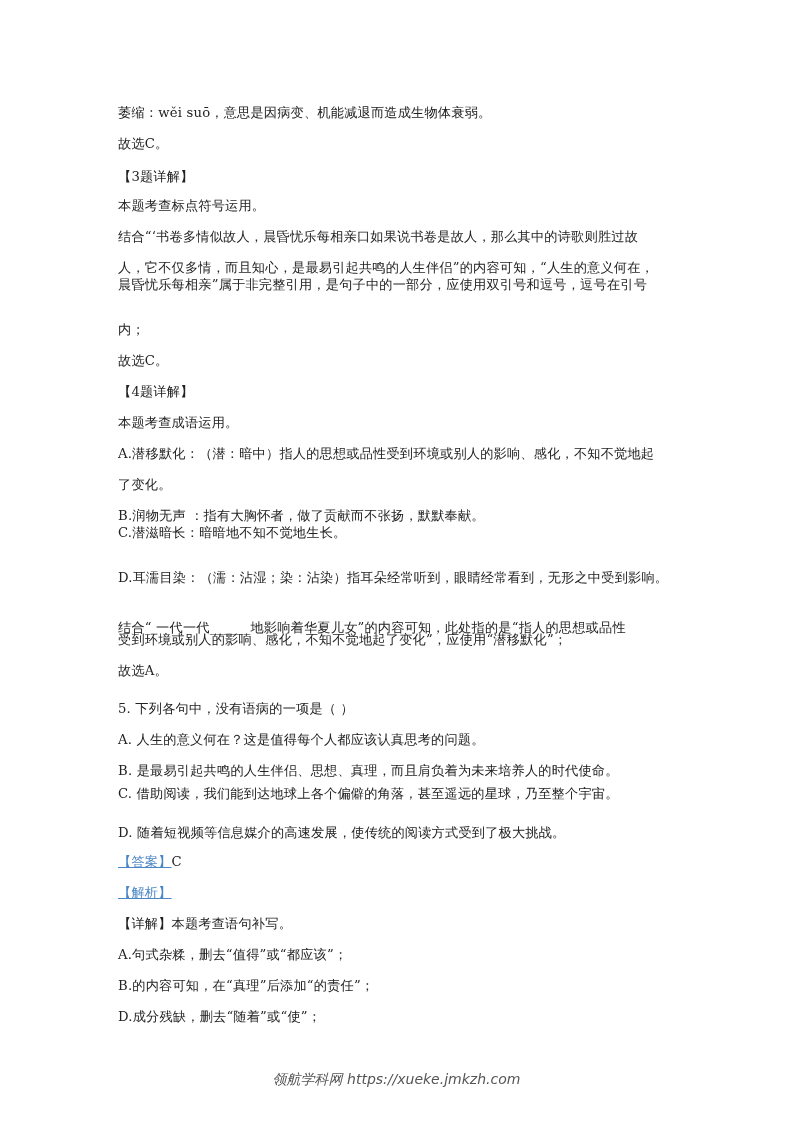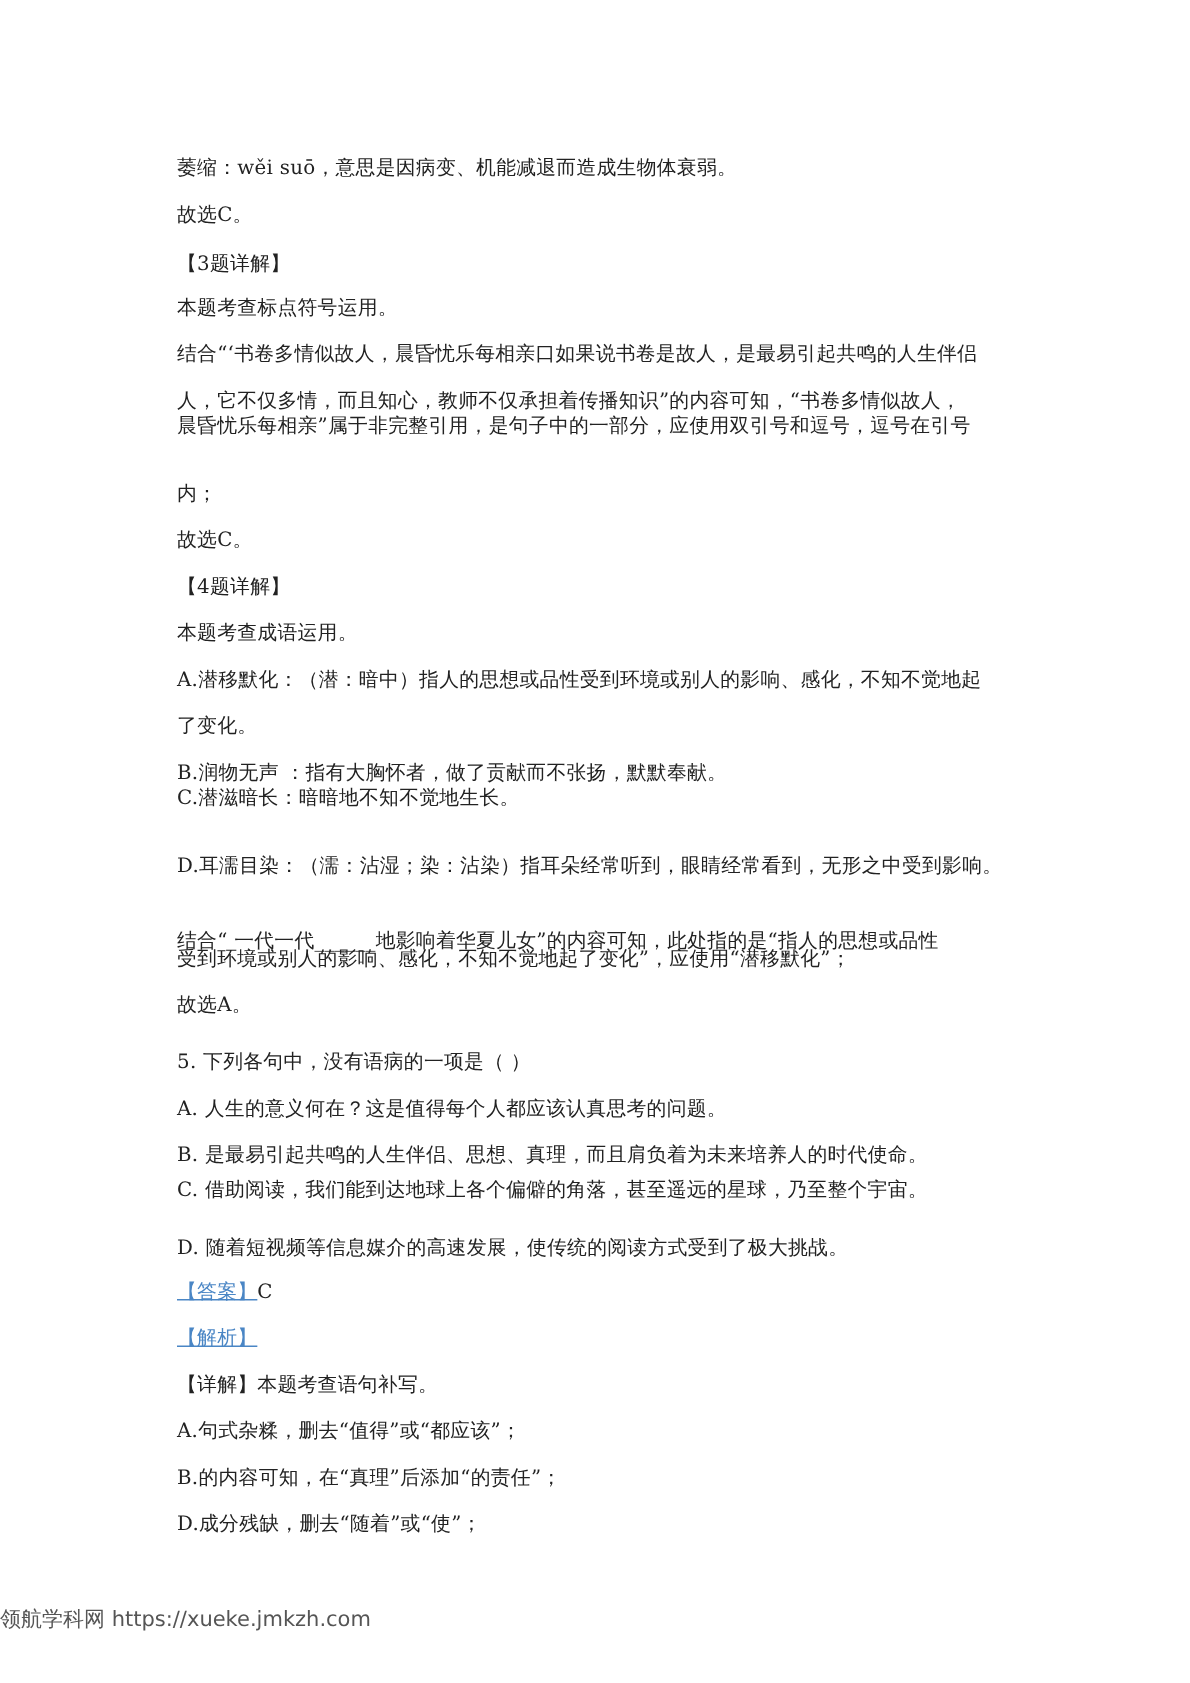--- a/index.html
+++ b/index.html
@@ -31,35 +31,37 @@
     }
     .blue {
       color: #4a86c5;
       text-decoration: underline;
     }
     .footer {
       position: absolute;
       left: 0;
       width: 793px;
       top: 1071px;
+      text-align: center;
       font-family: "DejaVu Sans", "Liberation Sans", sans-serif;
       font-size: 14px;
       color: #555555;
+      font-style: italic;
     }
   </style>
 </head>
 <body>
 
 <div class="page">
   <div class="line" style="top:105px">萎缩：wěi suō，意思是因病变、机能减退而造成生物体衰弱。</div>
   <div class="line" style="top:136px">故选C。</div>
   <div class="line" style="top:169px">【3题详解】</div>
   <div class="line" style="top:198px">本题考查标点符号运用。</div>
-  <div class="line" style="top:229px">结合“‘书卷多情似故人，晨昏忧乐每相亲口如果说书卷是故人，是最易引起共鸣的人生伴侣</div>
-  <div class="line" style="top:260px">人，它不仅多情，而且知心，教师不仅承担着传播知识”的内容可知，“书卷多情似故人，</div>
+  <div class="line" style="top:229px">结合“‘书卷多情似故人，晨昏忧乐每相亲口如果说书卷是故人，那么其中的诗歌则胜过故</div>
+  <div class="line" style="top:260px">人，它不仅多情，而且知心，是最易引起共鸣的人生伴侣”的内容可知，“人生的意义何在，</div>
   <div class="line" style="top:277px">晨昏忧乐每相亲”属于非完整引用，是句子中的一部分，应使用双引号和逗号，逗号在引号</div>
   <div class="line" style="top:322px">内；</div>
   <div class="line" style="top:353px">故选C。</div>
   <div class="line" style="top:384px">【4题详解】</div>
   <div class="line" style="top:415px">本题考查成语运用。</div>
   <div class="line" style="top:446px">A.潜移默化：（潜：暗中）指人的思想或品性受到环境或别人的影响、感化，不知不觉地起</div>
   <div class="line" style="top:477px">了变化。</div>
   <div class="line" style="top:508px">B.润物无声 ：指有大胸怀者，做了贡献而不张扬，默默奉献。</div>
   <div class="line" style="top:525px">C.潜滋暗长：暗暗地不知不觉地生长。</div>
   <div class="line" style="top:570px">D.耳濡目染：（濡：沾湿；染：沾染）指耳朵经常听到，眼睛经常看到，无形之中受到影响。</div>

